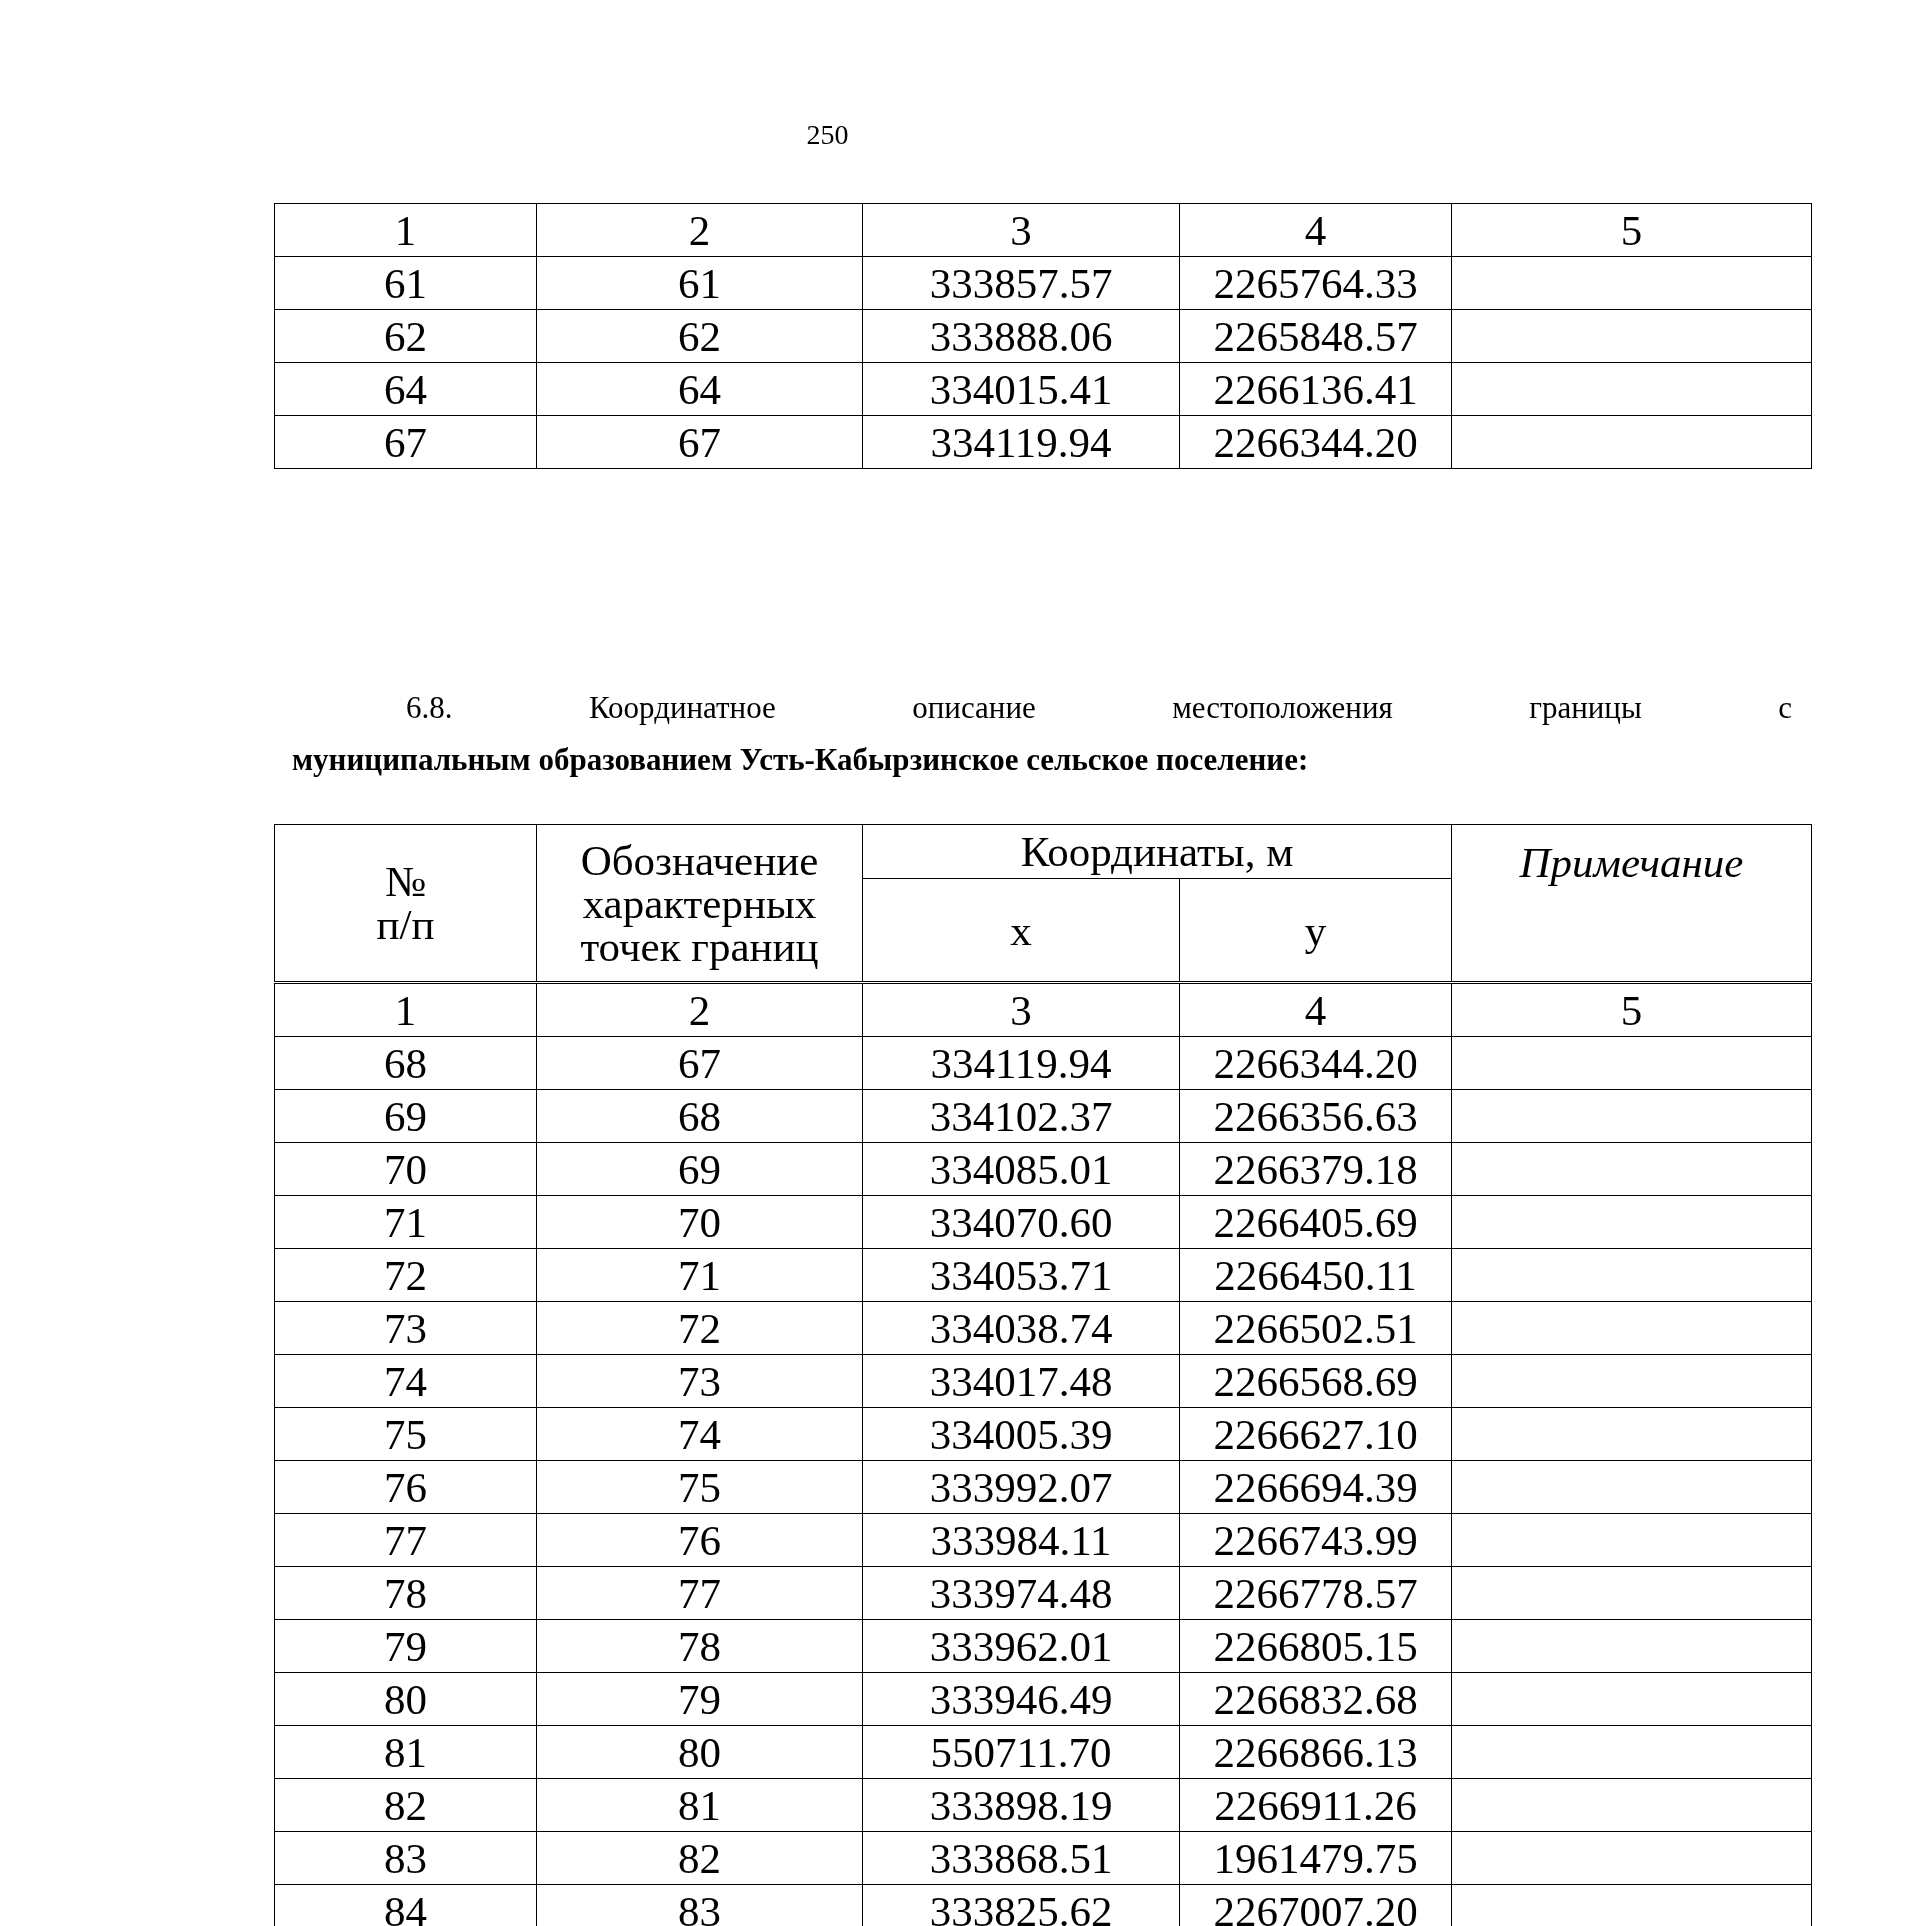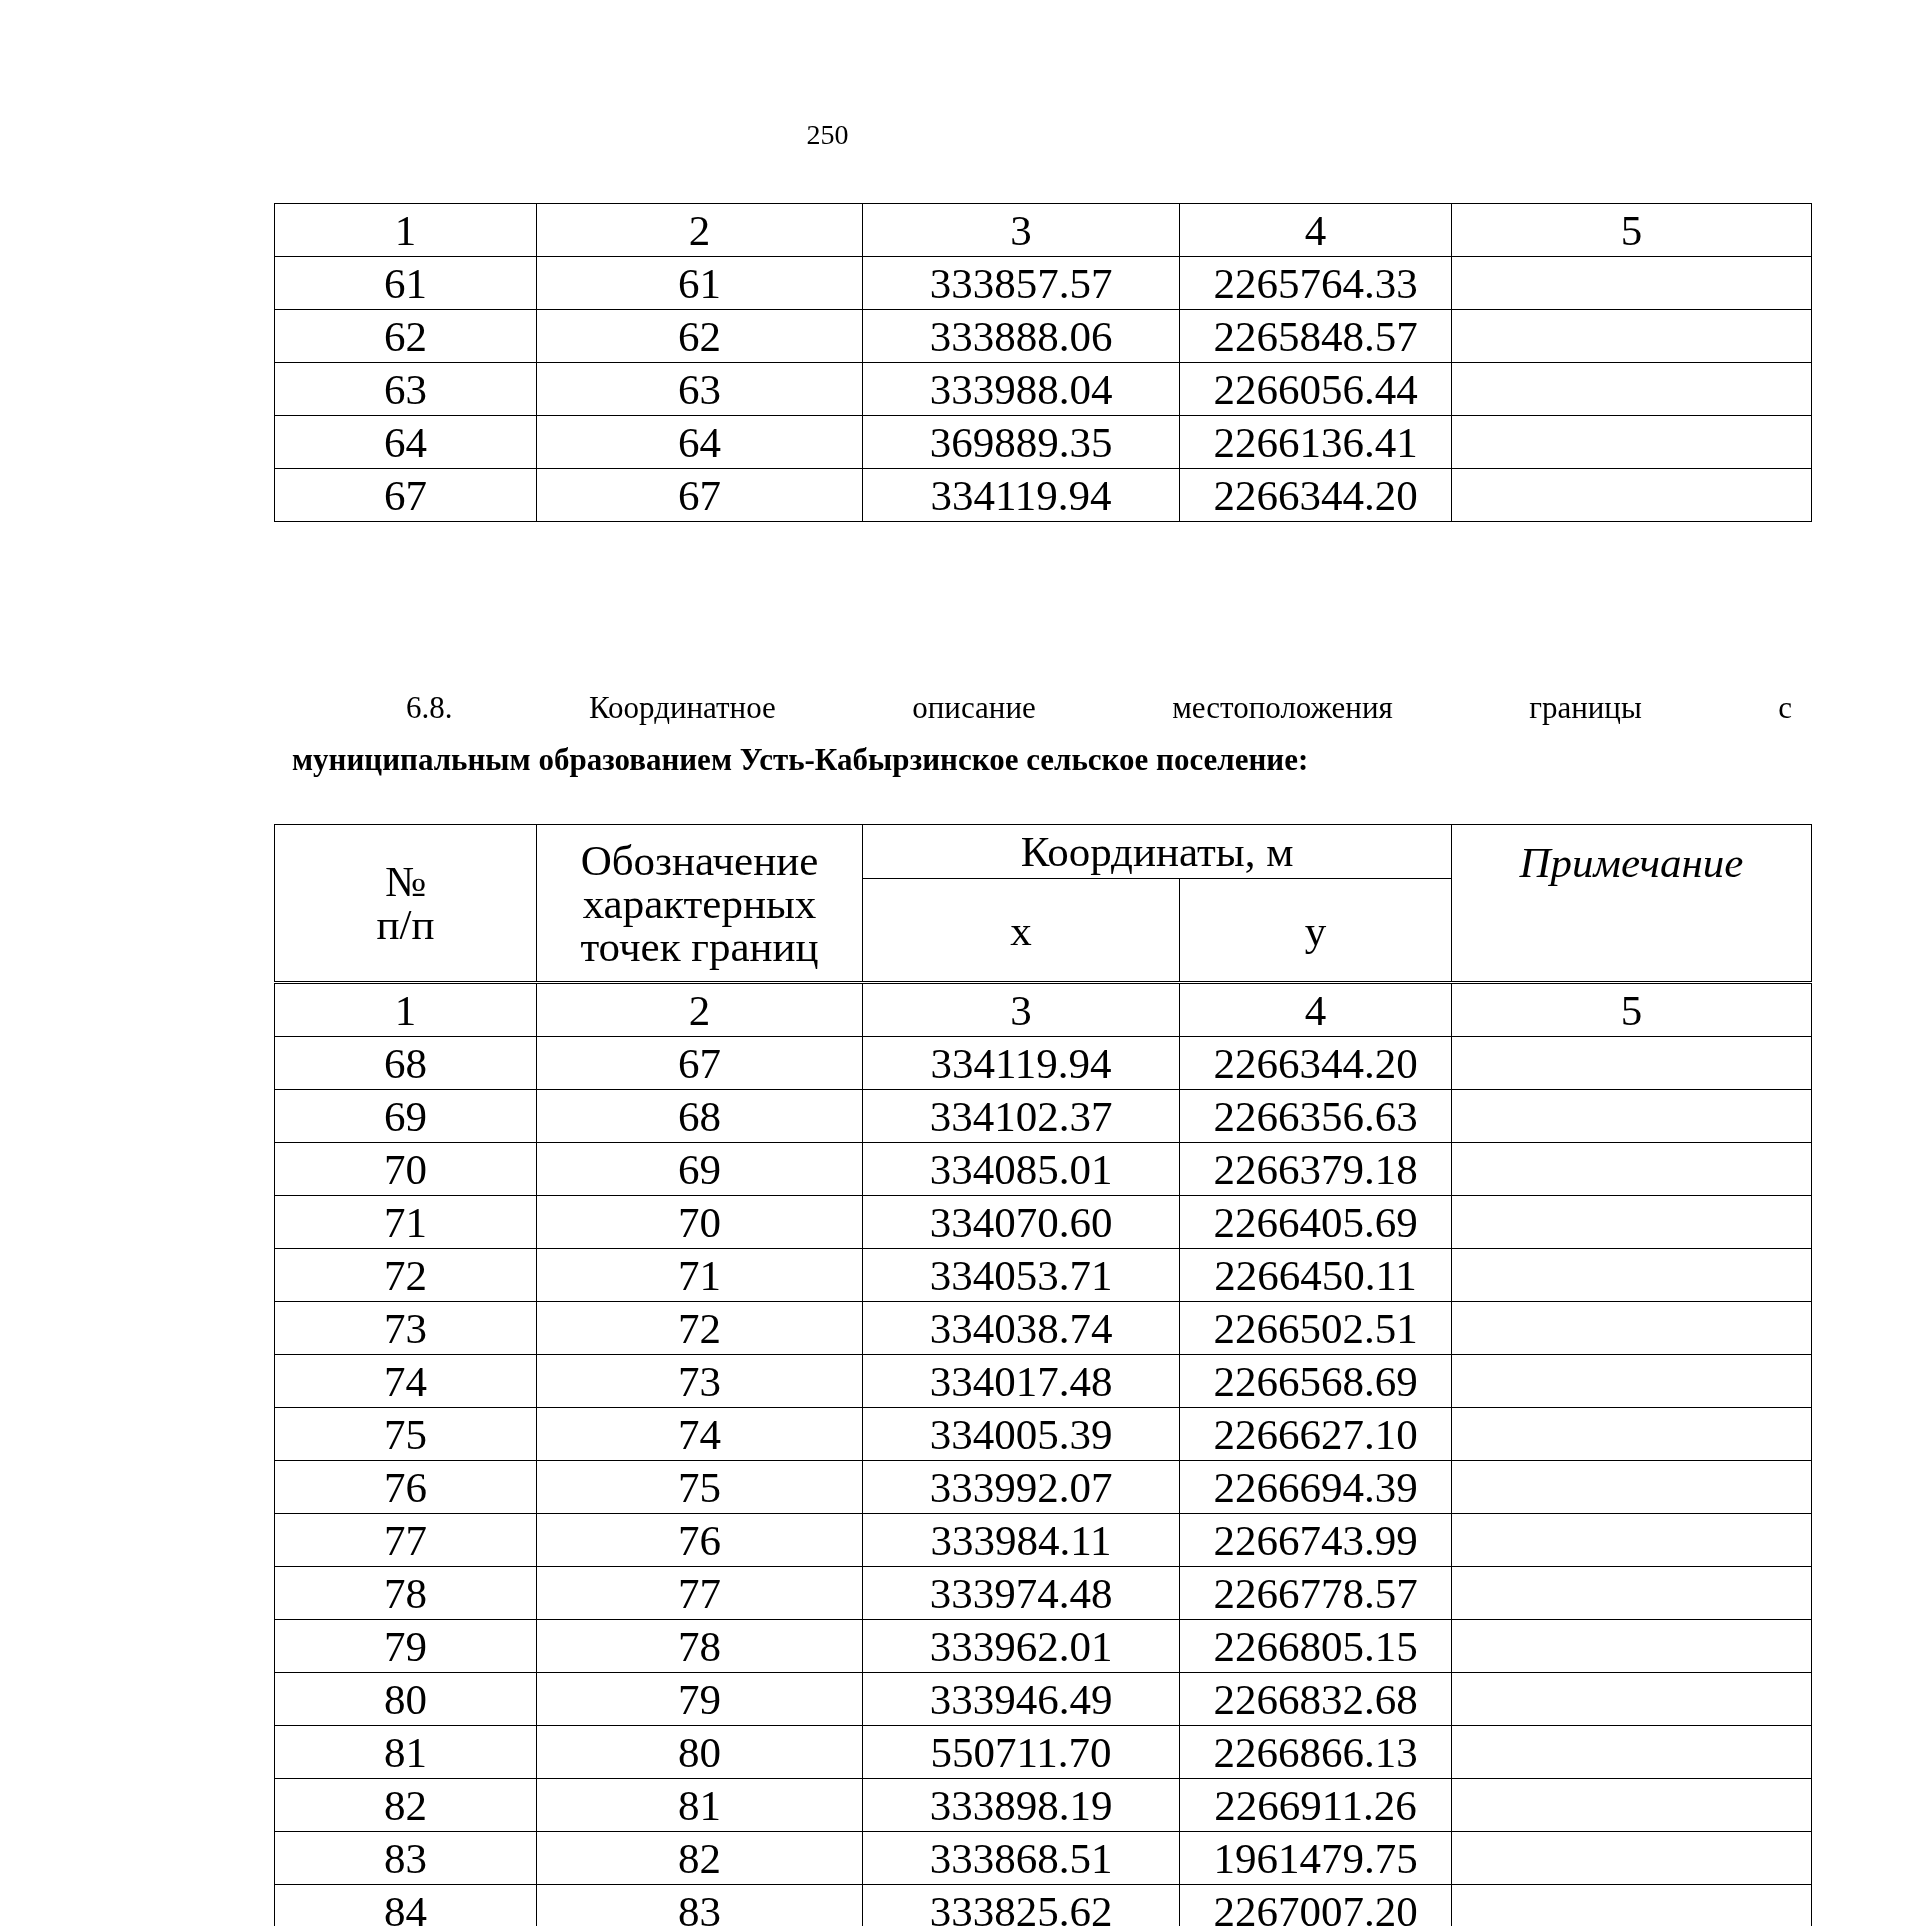--- a/index.html
+++ b/index.html
@@ -111,30 +111,23 @@
         <td></td>
       </tr>
       <tr>
         <td>62</td>
         <td>62</td>
         <td>333888.06</td>
         <td>2265848.57</td>
         <td></td>
       </tr>
       <tr>
-        <td>63</td>
-        <td>63</td>
-        <td>333988.04</td>
-        <td>2266056.44</td>
-        <td></td>
-      </tr>
-      <tr>
         <td>64</td>
         <td>64</td>
-        <td>369889.35</td>
+        <td>334015.41</td>
         <td>2266136.41</td>
         <td></td>
       </tr>
       <tr>
         <td>67</td>
         <td>67</td>
         <td>334119.94</td>
         <td>2266344.20</td>
         <td></td>
       </tr>

